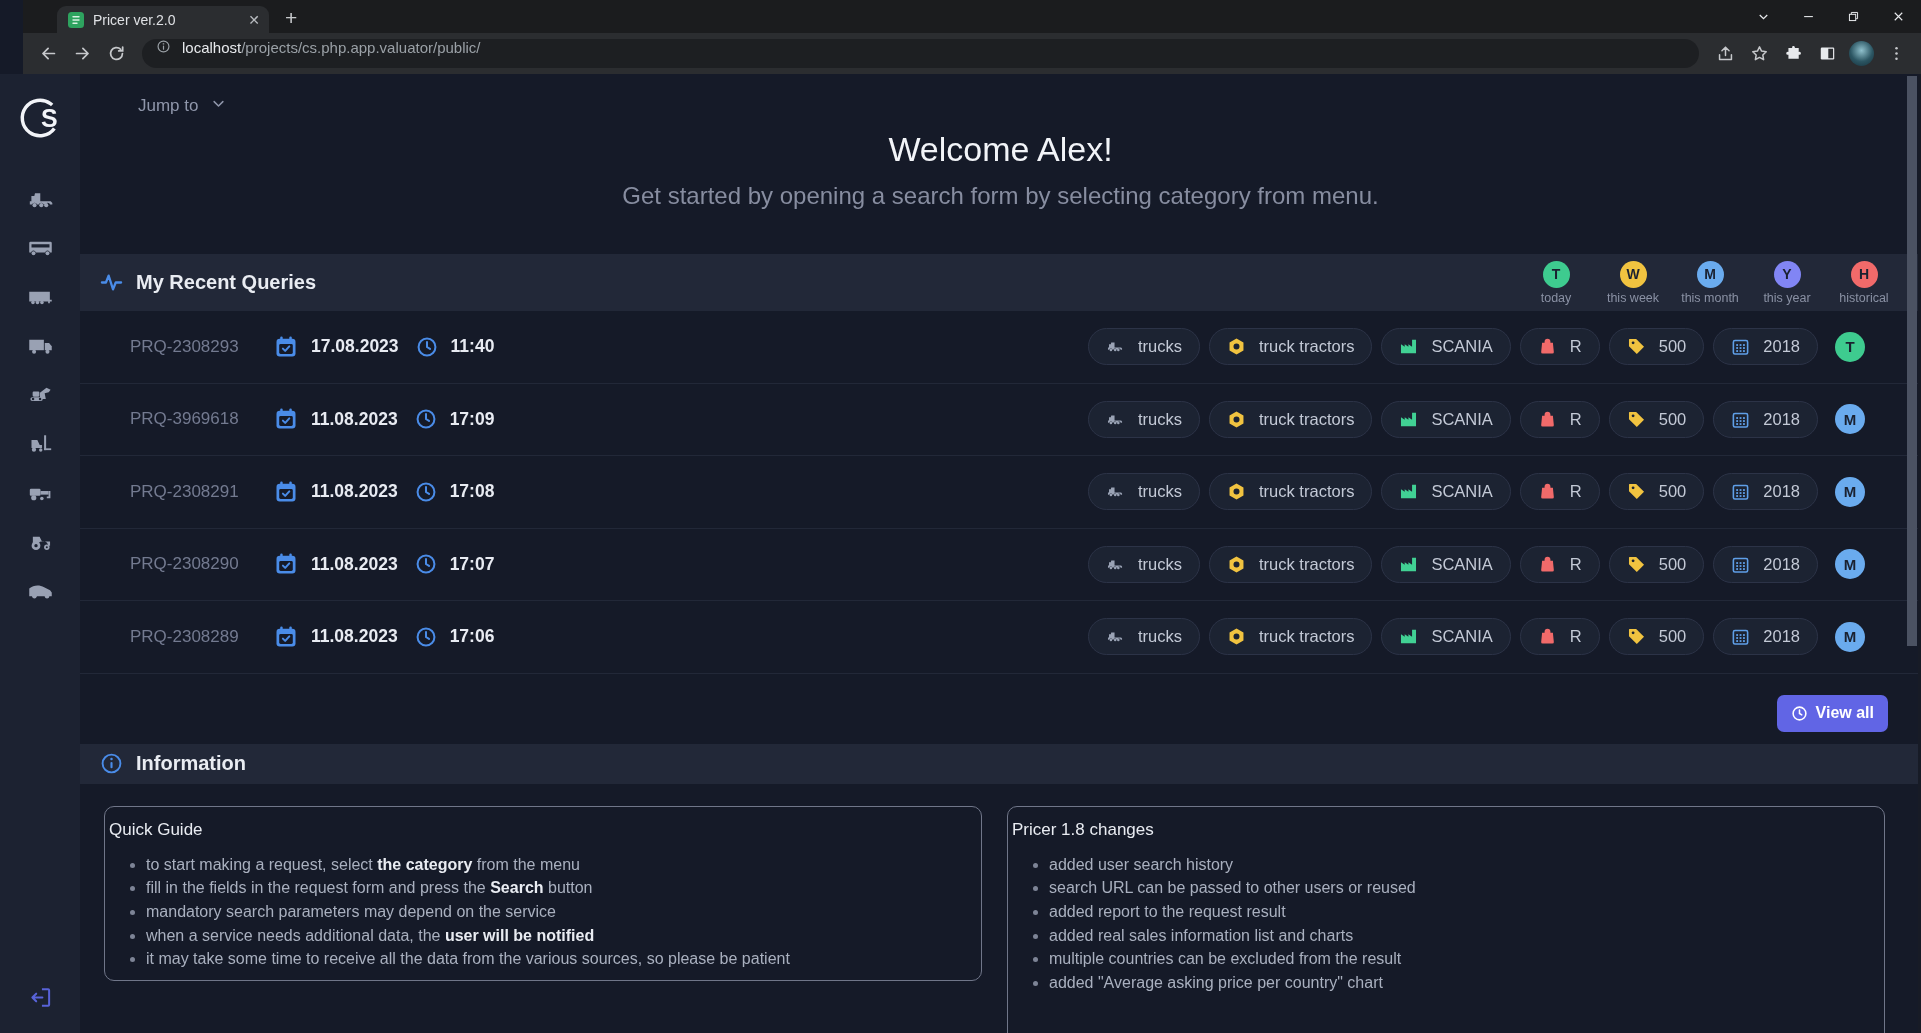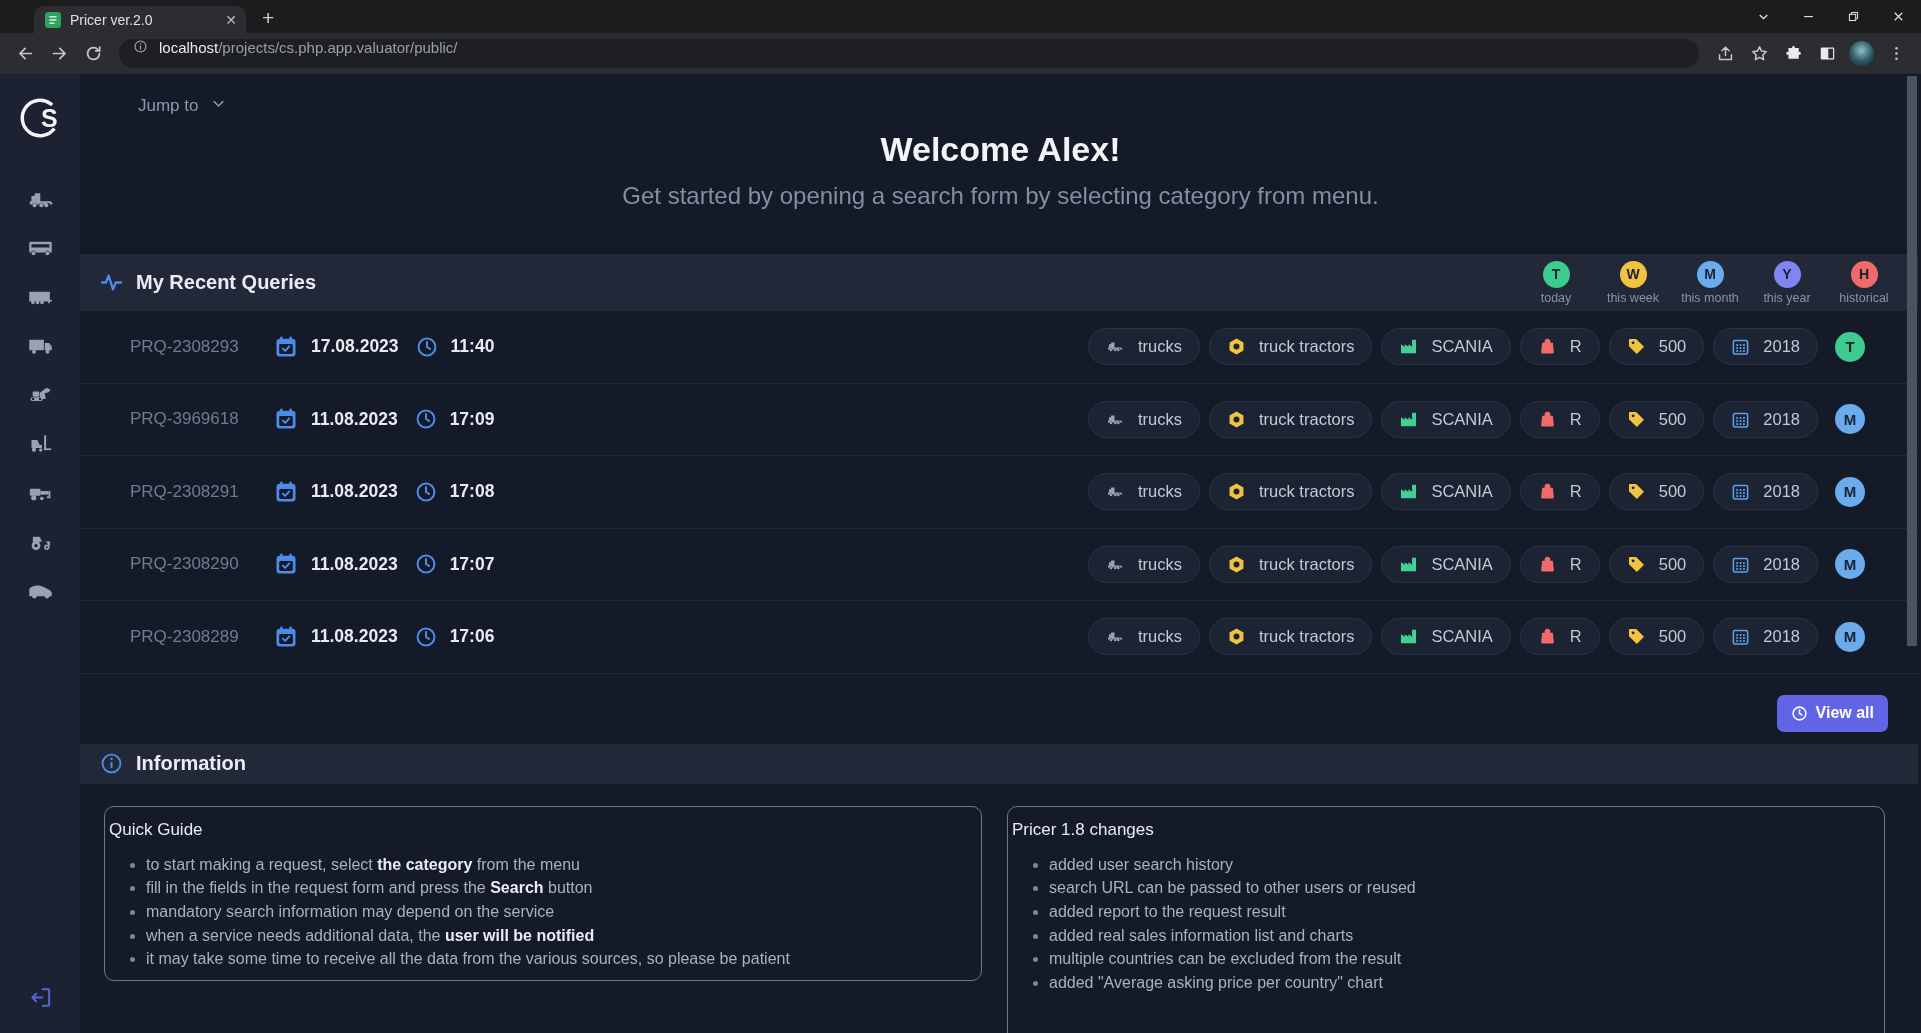--- a/index.html
+++ b/index.html
@@ -1,20 +1,20 @@
 <!DOCTYPE html>
 <html><head>
 <meta charset="utf-8">
 <style>
   * { margin:0; padding:0; box-sizing:border-box; }
   html,body { width:1921px; height:1033px; overflow:hidden; }
   body { font-family:"Liberation Sans", sans-serif; background:#151a28; }
 
   
-  .chrome { height:74px; }
+  .chrome { height:74px;padding-left:23px; }
   .tabbar { height:33px; background:#1b1c1e; display:flex; align-items:flex-end; position:relative; }
   .tab { margin-left:34px; width:212px; height:27px; background:#2b2d30; border-radius:9px 9px 0 0;
          display:flex; align-items:center; padding:0 9px 0 11px; gap:9px; cursor:pointer; }
   .tab-favicon { width:16px; height:16px; flex-shrink:0; }
   .tab-title { font-size:14px; color:#dfe1e4; flex:1; white-space:nowrap; overflow:hidden; }
   .tab-close { color:#b9bcc0; font-size:14px; line-height:14px; cursor:pointer; }
   .newtab { margin-left:16px; margin-bottom:5px; color:#c7c9cc; font-size:21px; line-height:20px; cursor:pointer; }
   .win-controls { position:absolute; right:0; top:0; height:33px; display:flex; }
   .win-btn { width:45px; height:33px; display:flex; align-items:center; justify-content:center; color:#e8eaed; cursor:pointer; }
   .win-btn svg { width:15px; height:15px; }
@@ -37,21 +37,21 @@
   .side-item { height:49px; width:100%; display:flex; align-items:center; justify-content:center; cursor:pointer; }
   .side-item svg { width:27px; height:27px; fill:#99a1b3; }
   .sidebar-logout { position:absolute; bottom:20px; left:0; right:0; display:flex; justify-content:center; cursor:pointer; }
   .sidebar-logout svg { width:23px; height:23px; color:#5863d8; }
 
   .main { flex:1; position:relative; overflow:hidden; }
 
   .jump-to { margin:22px 0 0 58px; color:#8f96aa; font-size:17px; display:inline-flex; align-items:center; gap:13px; cursor:pointer; }
   .jump-to svg { width:15px; height:15px; }
 
-  .welcome { text-align:center; margin-top:14px; font-size:34px; font-weight:700; color:#f2f4f8; }
+  .welcome { text-align:center; margin-top:14px; font-size:34px; font-weight:400; color:#f2f4f8; }
   .subtitle { text-align:center; margin-top:13px; font-size:24px; color:#878da0; }
 
   .band { background:#222838; display:flex; align-items:center; height:57px; padding:0 28px 0 20px; margin-top:44px; }
   .band--thin { height:40px; margin-top:12px; }
   .band-icn svg { width:23px; height:23px; color:#4a8ce8; }
   .band-title { font-size:20px; color:#e9ecf2; font-weight:600; margin-left:13px; }
 
   .legend { margin-left:auto; display:flex; gap:19px; }
   .legend-item { width:58px; display:flex; flex-direction:column; align-items:center; gap:3px; cursor:pointer; }
   .legend-circle { width:27px; height:27px; border-radius:50%; display:flex; align-items:center; justify-content:center; font-weight:700; font-size:14px; color:#1a2130; }
@@ -788,21 +788,21 @@
       </span>
       <span class="band-title">Information</span>
     </div>
 
     <div class="panels">
       <div class="panel panel--left">
         <div class="panel-title">Quick Guide</div>
         <ul>
             <li>to start making a request, select <b>the category</b> from the menu</li>
             <li>fill in the fields in the request form and press the <b>Search</b> button</li>
-            <li>mandatory search information may depend on the service</li>
+            <li>mandatory search parameters may depend on the service</li>
             <li>when a service needs additional data, the <b>user will be notified</b></li>
             <li>it may take some time to receive all the data from the various sources, so please be patient</li>
           </ul>
       </div>
       <div class="panel panel--right">
         <div class="panel-title">Pricer 1.8 changes</div>
         <ul>
             <li>added user search history</li>
             <li>search URL can be passed to other users or reused</li>
             <li>added report to the request result</li>

